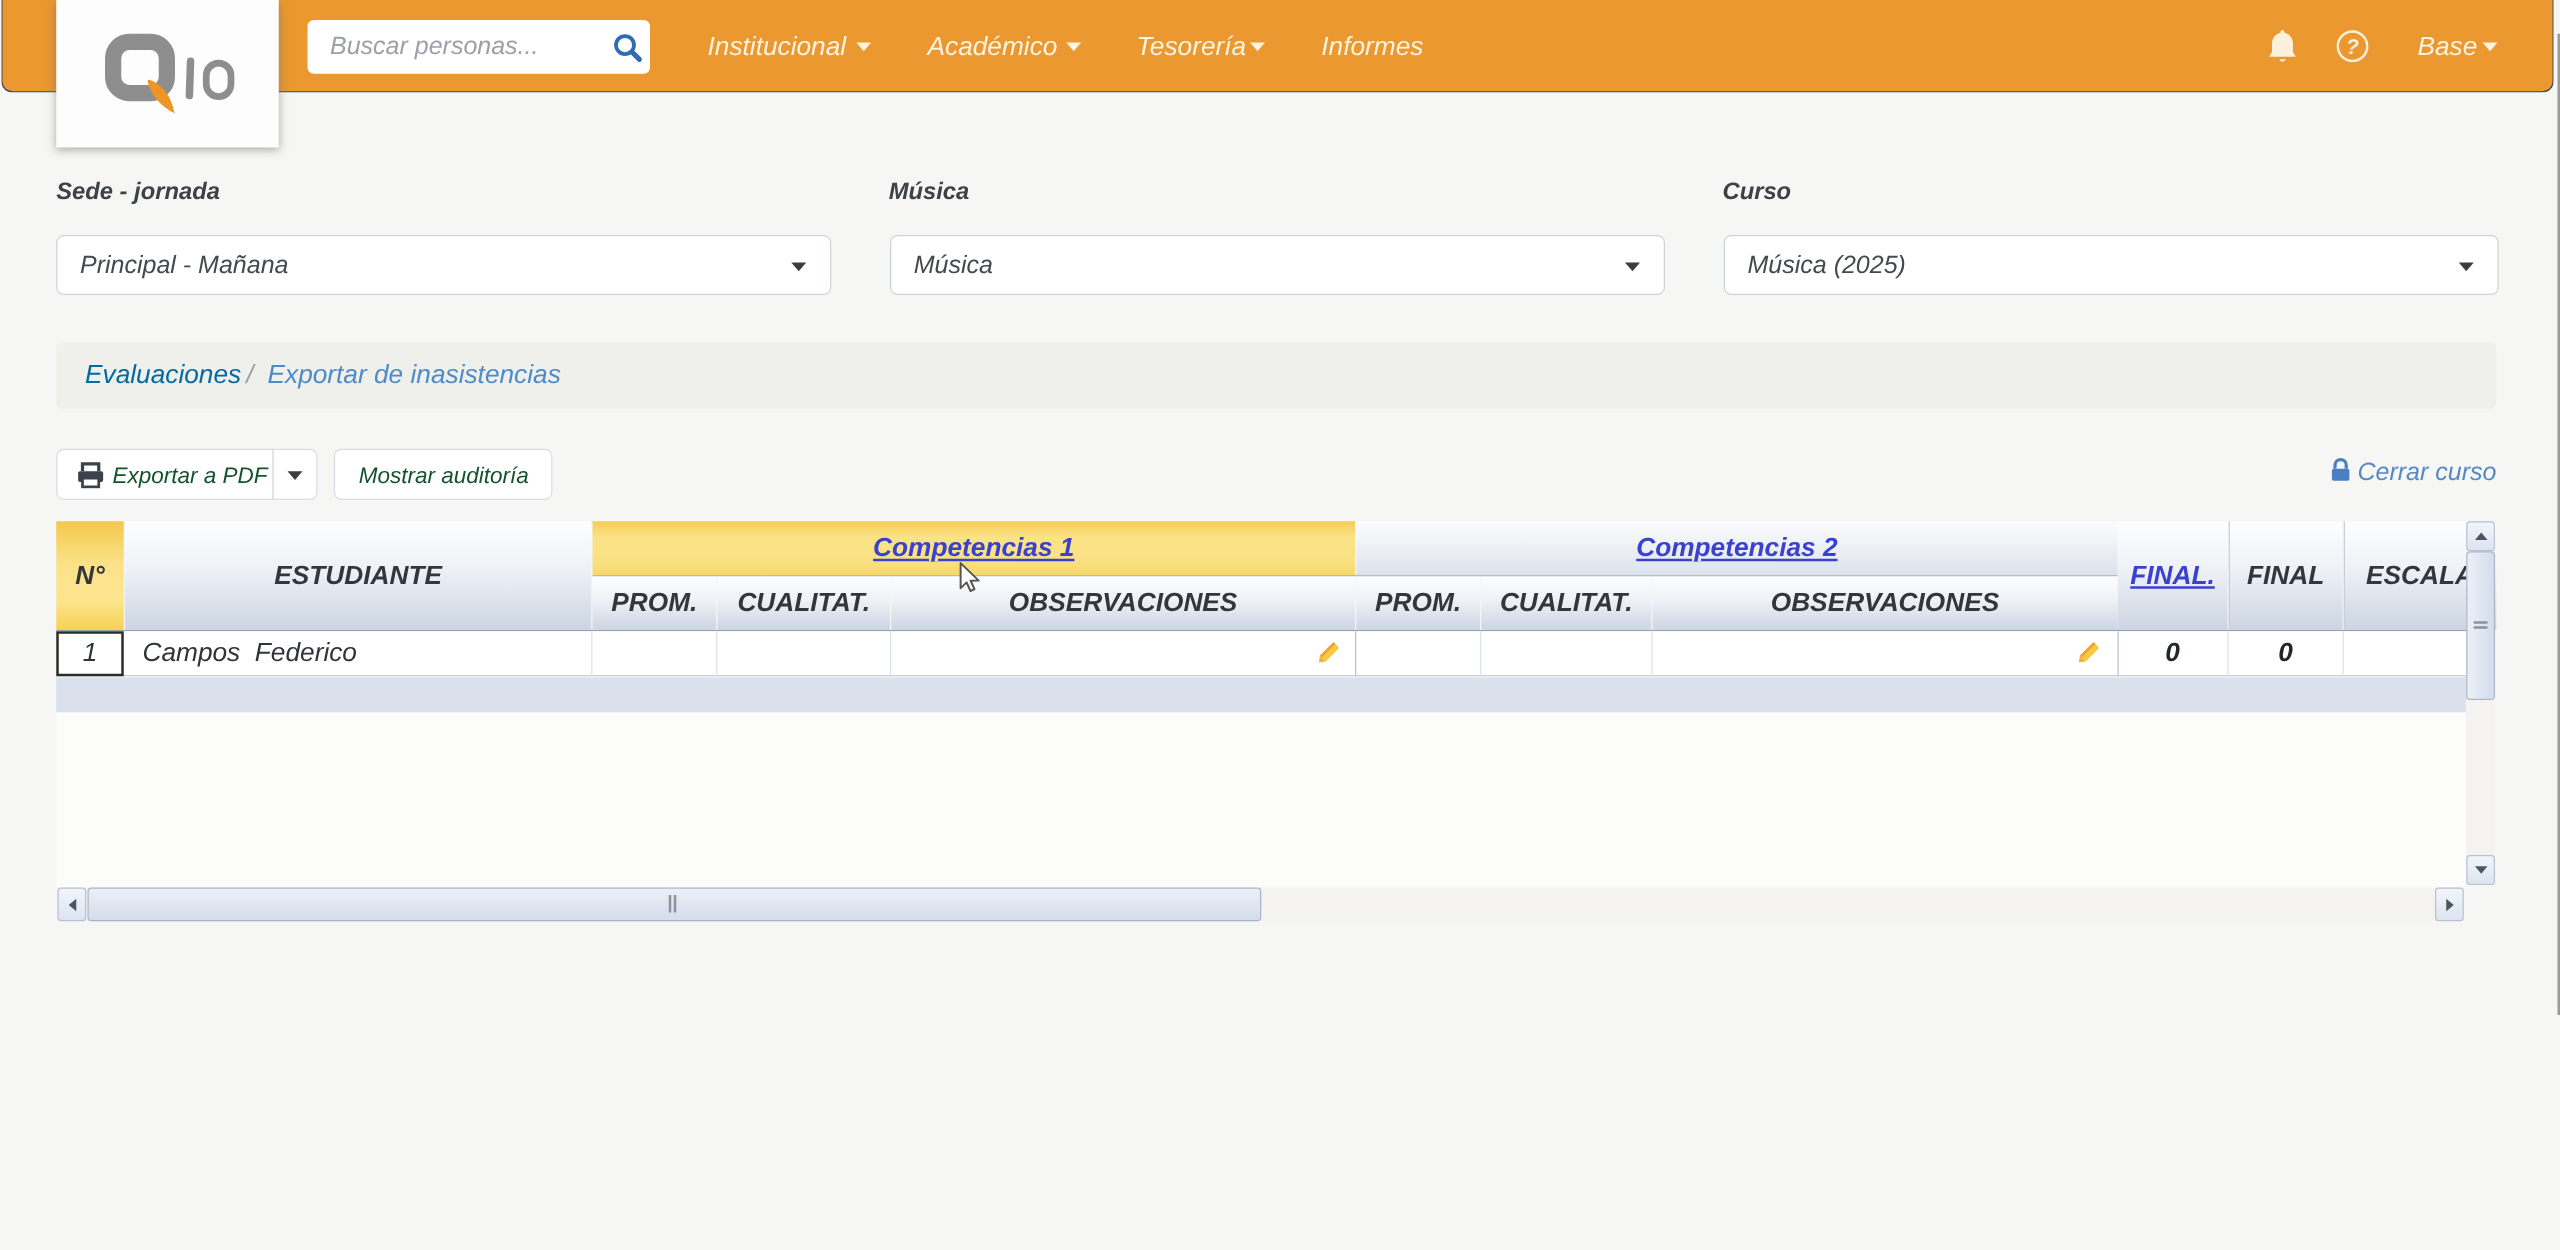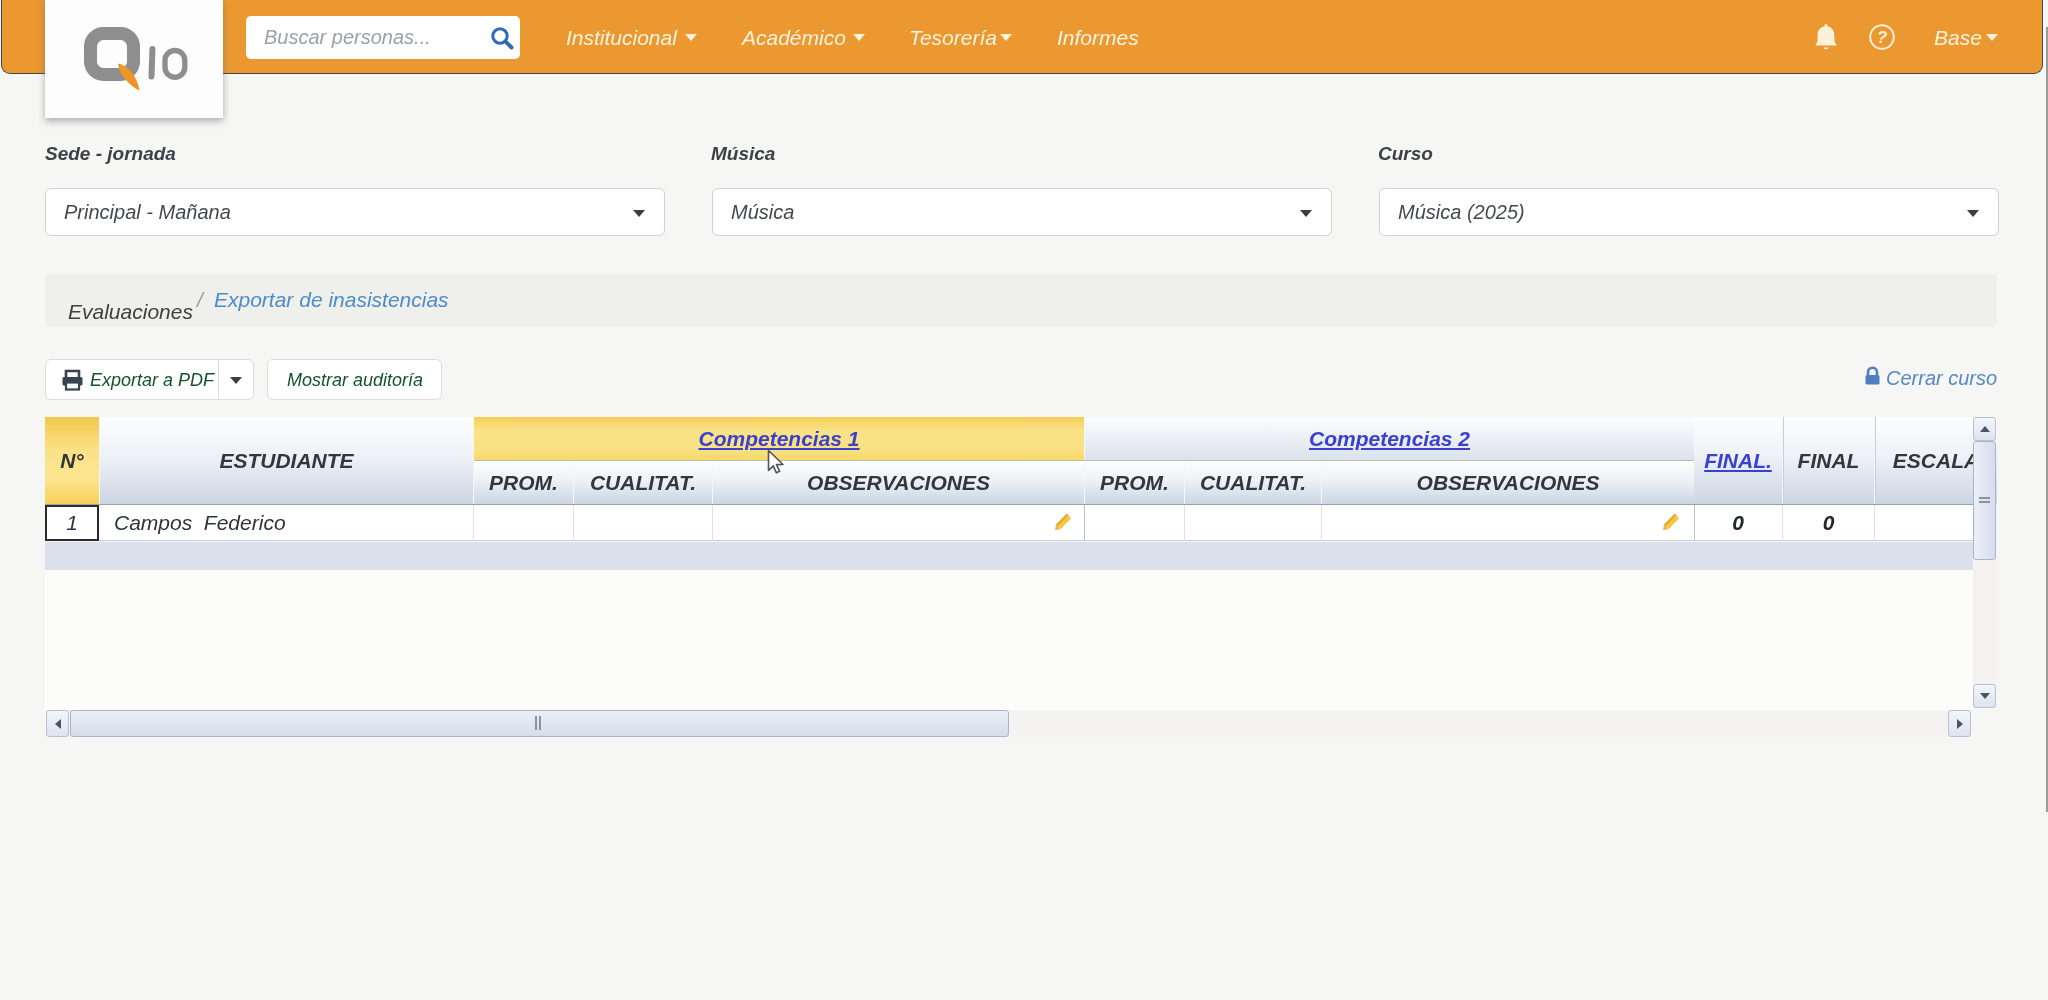--- a/index.html
+++ b/index.html
@@ -77,21 +77,21 @@
 <div class="abs sel" style="left:712px;">
       <span class="txt">Música</span>
       <span class="car"></span>
     </div>
 <div class="abs sel" style="left:1379px;">
       <span class="txt">Música (2025)</span>
       <span class="car"></span>
     </div>
 
 <div class="abs crumb">
-      <span style="position:absolute;left:23px;top:26px;color:#404040;">Evaluaciones</span>
+      <span style="position:absolute;left:23px;top:14px;color:#0369a1;">Evaluaciones</span>
       <span style="position:absolute;left:152px;top:14px;color:#9aa0a6;">/</span>
       <span style="position:absolute;left:169px;top:14px;color:#4c8cc9;">Exportar de inasistencias</span>
     </div>
 
 <div class="abs btn" style="left:45px;width:174px;border-radius:6px 0 0 6px;">
  <svg style="position:absolute;left:15px;top:9px" width="23" height="22" viewBox="0 0 23 22">
         <path d="M5 8 L5 2 L18 2 L18 8" fill="none" stroke="#39424d" stroke-width="2.6"></path>
         <rect x="1.5" y="8" width="20" height="8.5" rx="1.5" fill="#39424d"></rect>
         <rect x="5" y="13.5" width="13" height="7" fill="#fff" stroke="#39424d" stroke-width="2.2"></rect>
       </svg>

